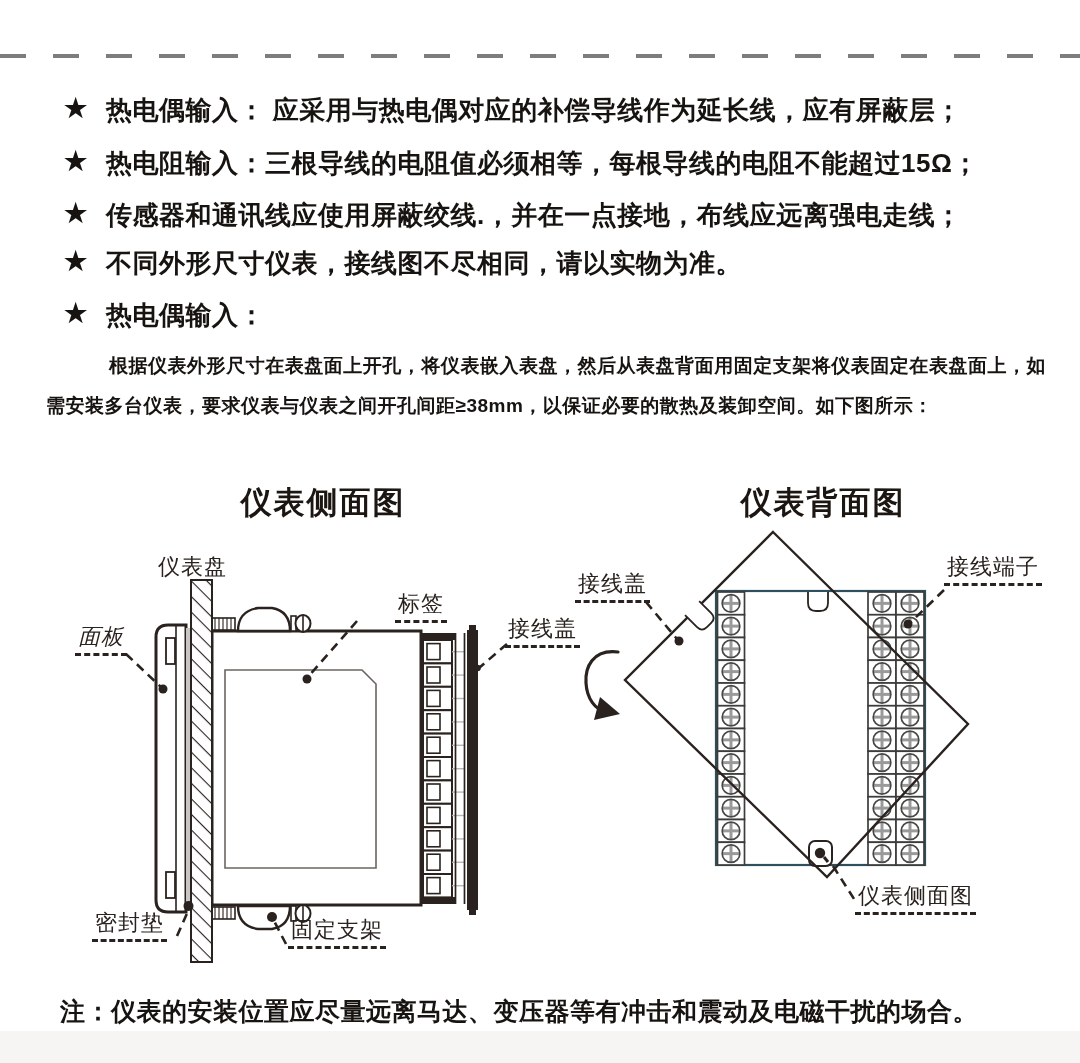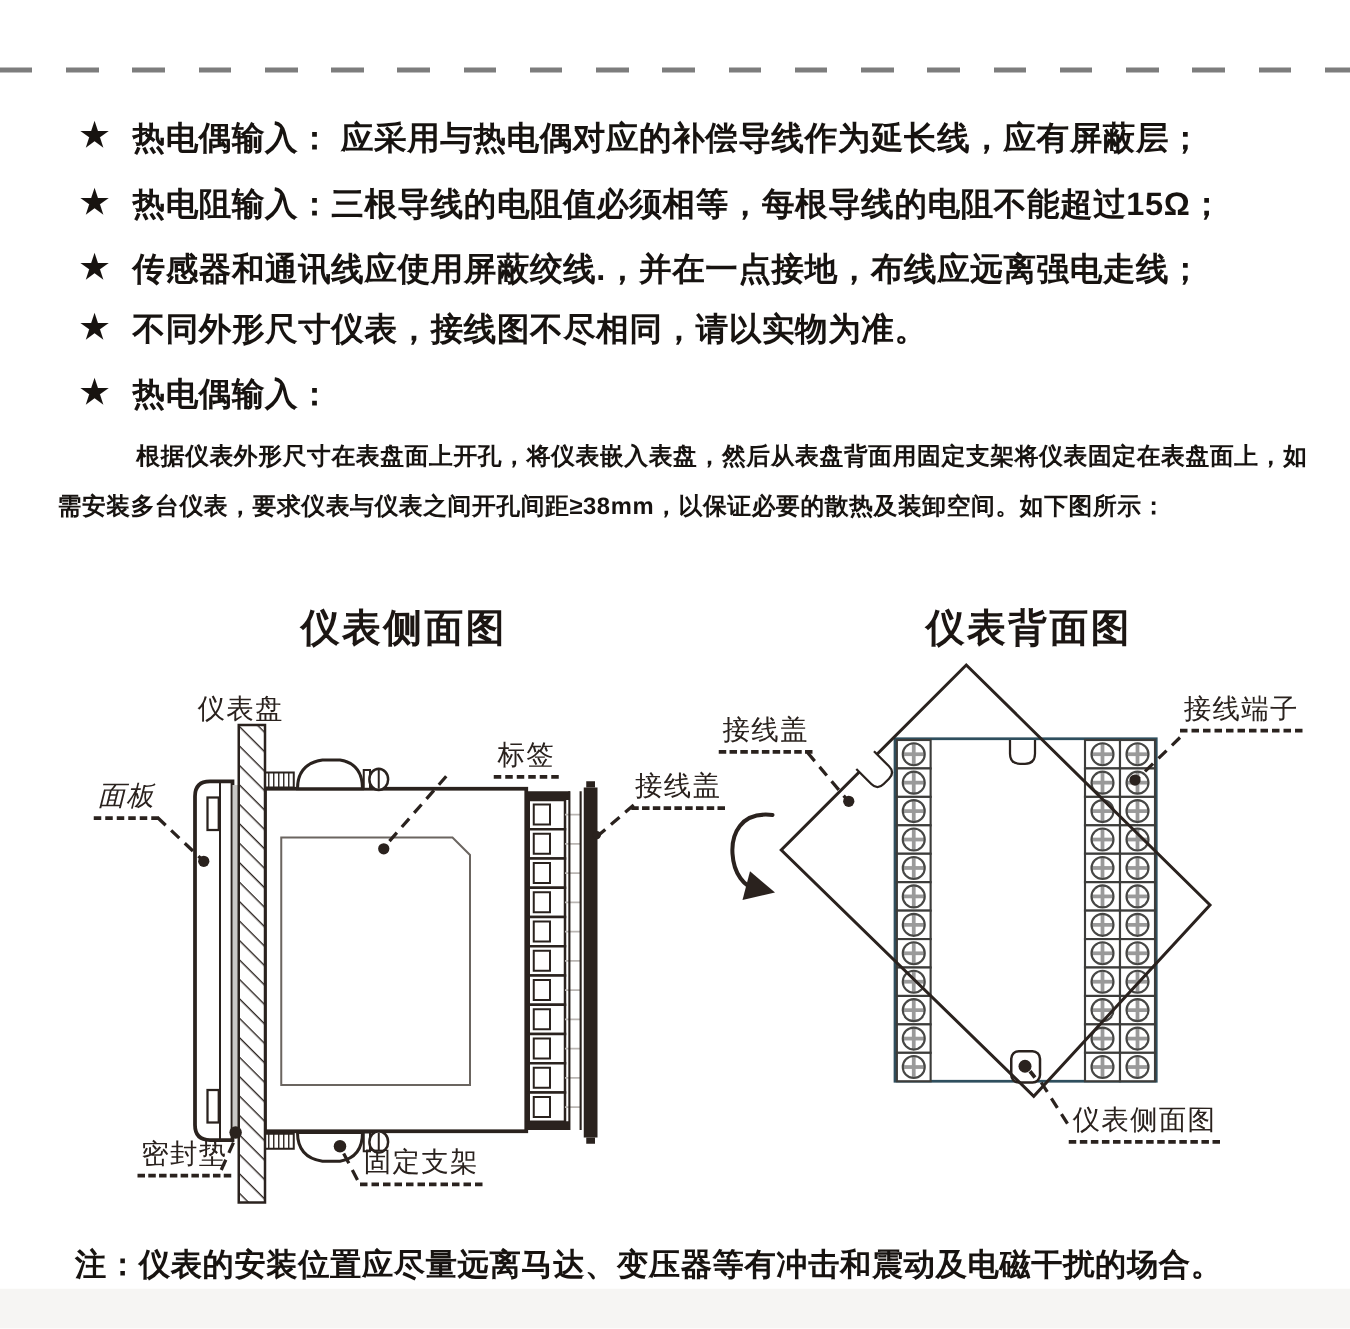--- a/index.html
+++ b/index.html
@@ -334,21 +334,21 @@
     <g fill="#2a221e">
       <circle cx="679" cy="641" r="4.5"></circle>
       <circle cx="908" cy="624" r="4.5"></circle>
     </g>
   </svg>
 
   <div class="dlabel" style="left:158px;top:555px;">仪表盘</div>
   <div class="dlabel dashed-u" style="left:75px;top:625px;font-style:italic;">面板</div>
   <div class="dlabel dashed-u" style="left:355px;top:592px;margin-left:40px;">标签</div>
   <div class="dlabel dashed-u" style="left:505px;top:617px;">接线盖</div>
-  <div class="dlabel dashed-u" style="left:92px;top:911px;margin-left:18px;">密封垫</div>
+  <div class="dlabel dashed-u" style="left:92px;top:911px;">密封垫</div>
   <div class="dlabel dashed-u" style="left:288px;top:918px;">固定支架</div>
   <div class="dlabel dashed-u" style="left:575px;top:572px;">接线盖</div>
   <div class="dlabel dashed-u" style="left:944px;top:555px;">接线端子</div>
   <div class="dlabel dashed-u" style="left:855px;top:884px;">仪表侧面图</div>
 
   <div class="note">注：仪表的安装位置应尽量远离马达、变压器等有冲击和震动及电磁干扰的场合。</div>
   <div class="bottom-band"></div>
 </div>
 
 </body></html>

